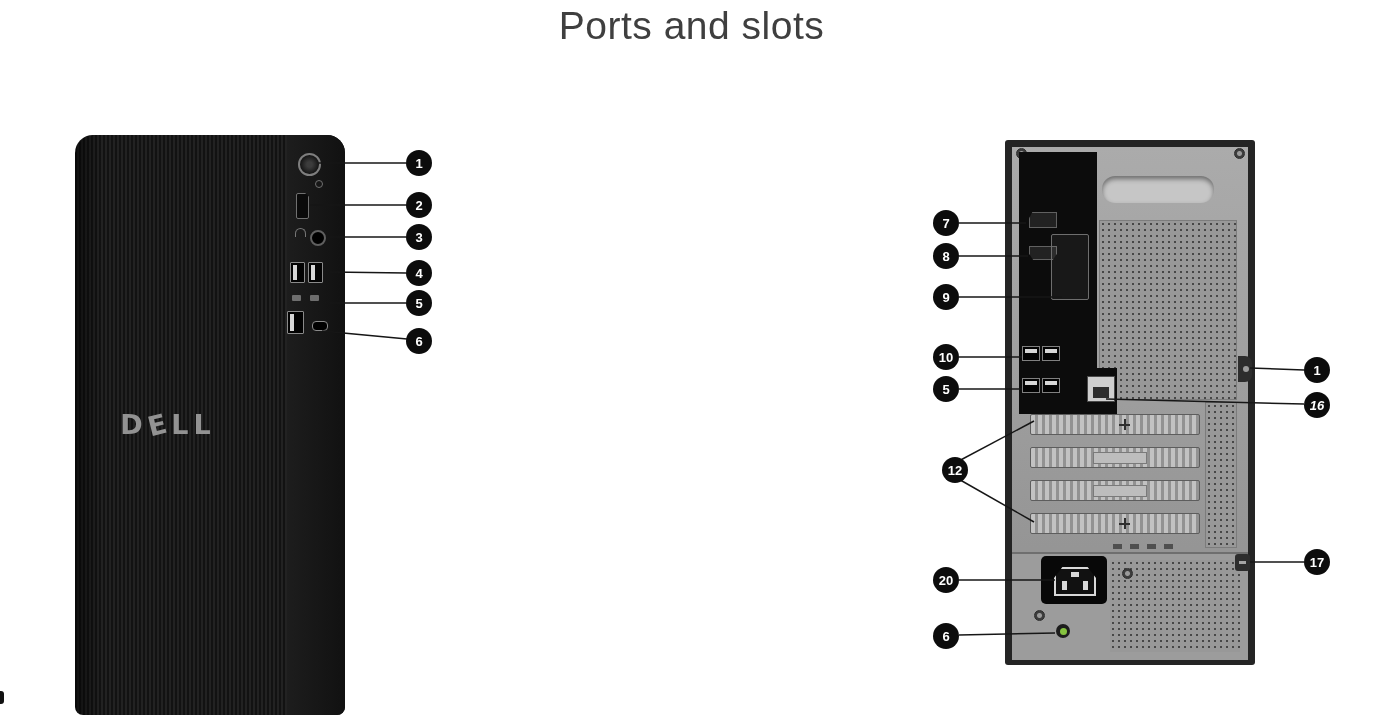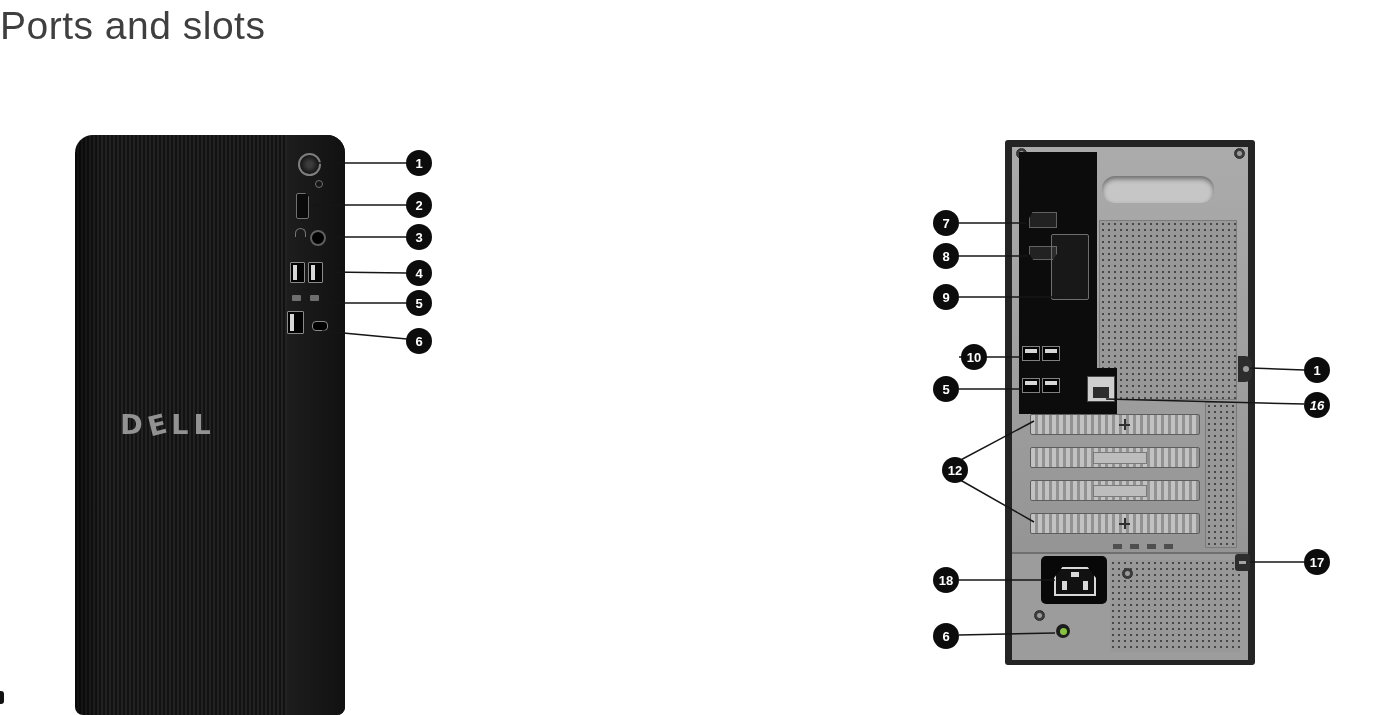--- a/index.html
+++ b/index.html
@@ -1,18 +1,18 @@
 <!DOCTYPE html>
 <html><head>
 <meta charset="utf-8">
 <style>
   html,body{margin:0;padding:0;background:#fff;}
   .canvas{position:relative;width:1383px;height:715px;background:#fff;overflow:hidden;
           font-family:"Liberation Sans",sans-serif;}
-  .title{position:absolute;top:0;left:0;width:100%;margin:0;
+  .title{position:absolute;top:0;left:0;width:100%;margin:0;text-align:center;
          font-family:"Liberation Sans",sans-serif;font-weight:300;font-size:39px;
          color:#3f3f3f;letter-spacing:.5px;line-height:52px;}
 
   
   .leaders{position:absolute;left:0;top:0;z-index:4;pointer-events:none;}
   .leaders line{stroke:#161616;stroke-width:1.5;}
   .callout{position:absolute;width:26px;height:26px;border-radius:50%;background:#0c0c0c;
            color:#fff;display:flex;align-items:center;justify-content:center;
            font:bold 13px "Liberation Sans",sans-serif;z-index:5;}
 
@@ -199,23 +199,23 @@
 
   <div class="callout" style="left:406px;top:150px;">1</div>
   <div class="callout" style="left:406px;top:192px;">2</div>
   <div class="callout" style="left:406px;top:224px;">3</div>
   <div class="callout" style="left:406px;top:260px;">4</div>
   <div class="callout" style="left:406px;top:290px;">5</div>
   <div class="callout" style="left:406px;top:328px;">6</div>
   <div class="callout" style="left:933px;top:210px;">7</div>
   <div class="callout" style="left:933px;top:243px;">8</div>
   <div class="callout" style="left:933px;top:284px;">9</div>
-  <div class="callout" style="left:933px;top:344px;margin-left:28px;">10</div>
+  <div class="callout" style="left:933px;top:344px;">10</div>
   <div class="callout" style="left:933px;top:376px;">5</div>
   <div class="callout" style="left:933px;top:457px;margin-left:9px;">12</div>
-  <div class="callout" style="left:933px;top:567px;">18</div>
+  <div class="callout" style="left:933px;top:567px;">20</div>
   <div class="callout" style="left:933px;top:623px;">6</div>
   <div class="callout" style="left:1304px;top:357px;">1</div>
   <div class="callout" style="left:1304px;top:392px;font-style:italic;">16</div>
   <div class="callout" style="left:1304px;top:549px;">17</div>
 
   <div class="edge-artifact"></div>
 </div>
 
 </body></html>

